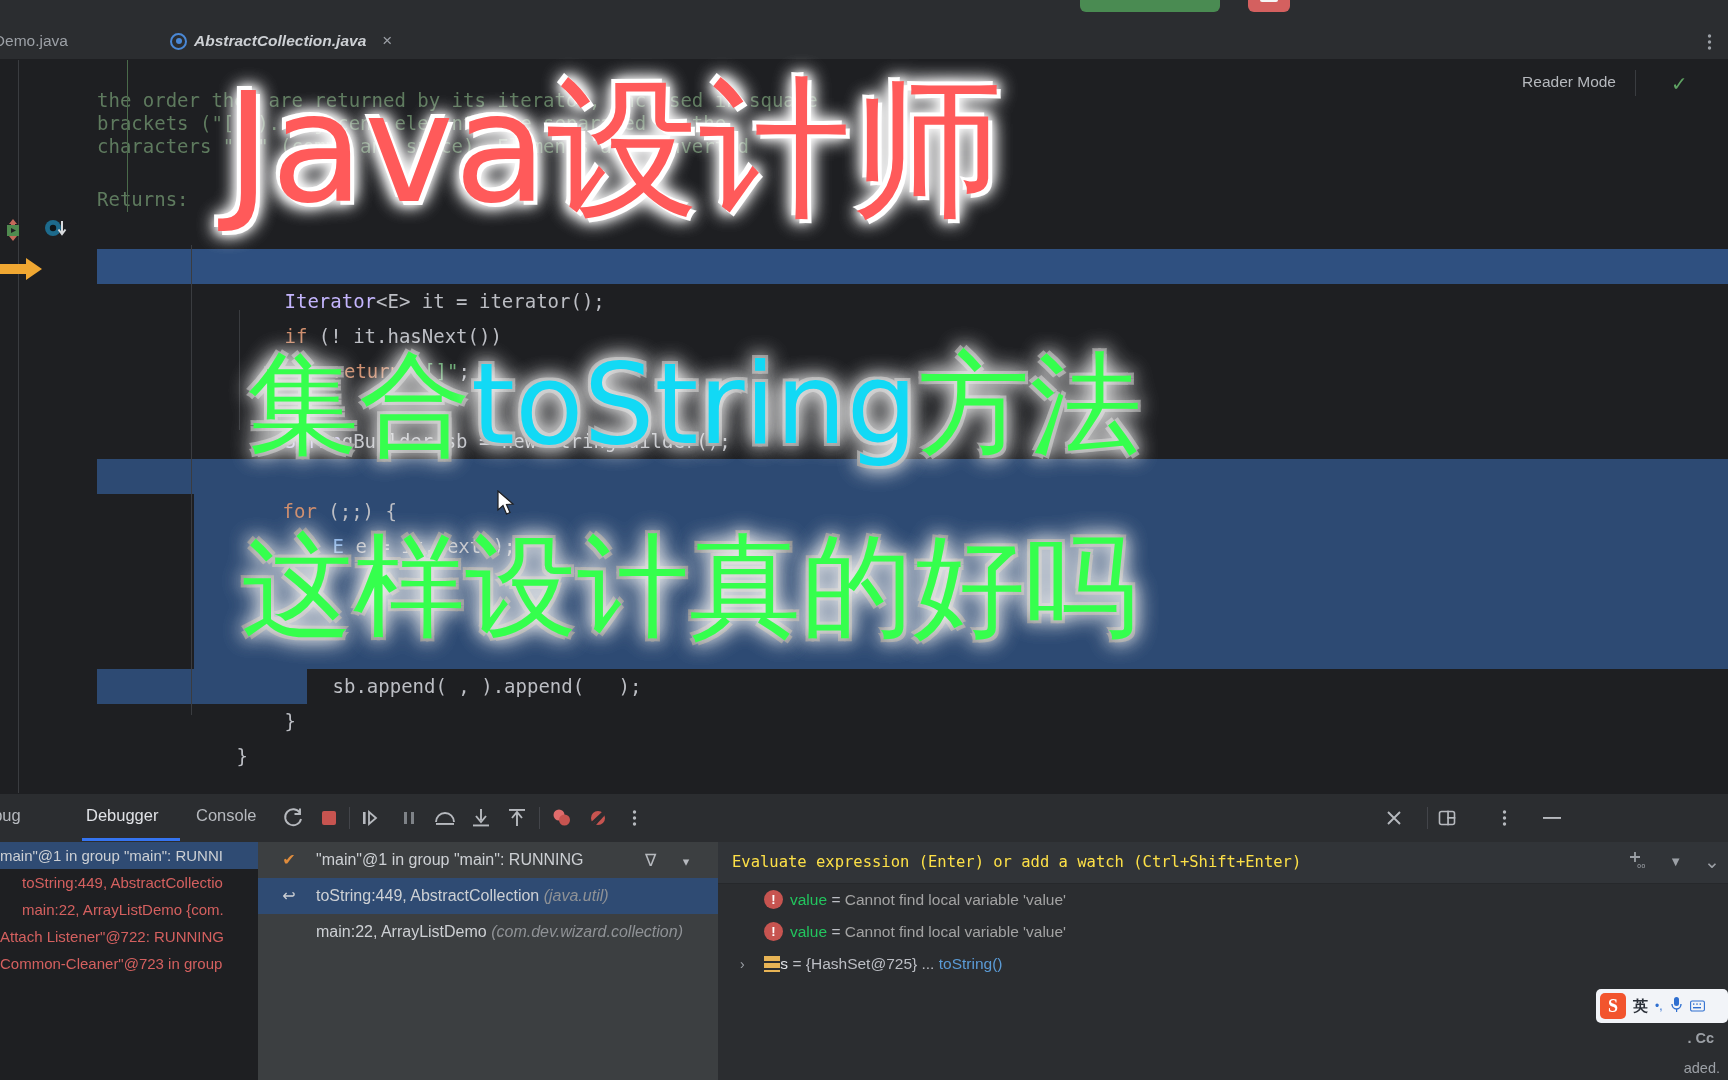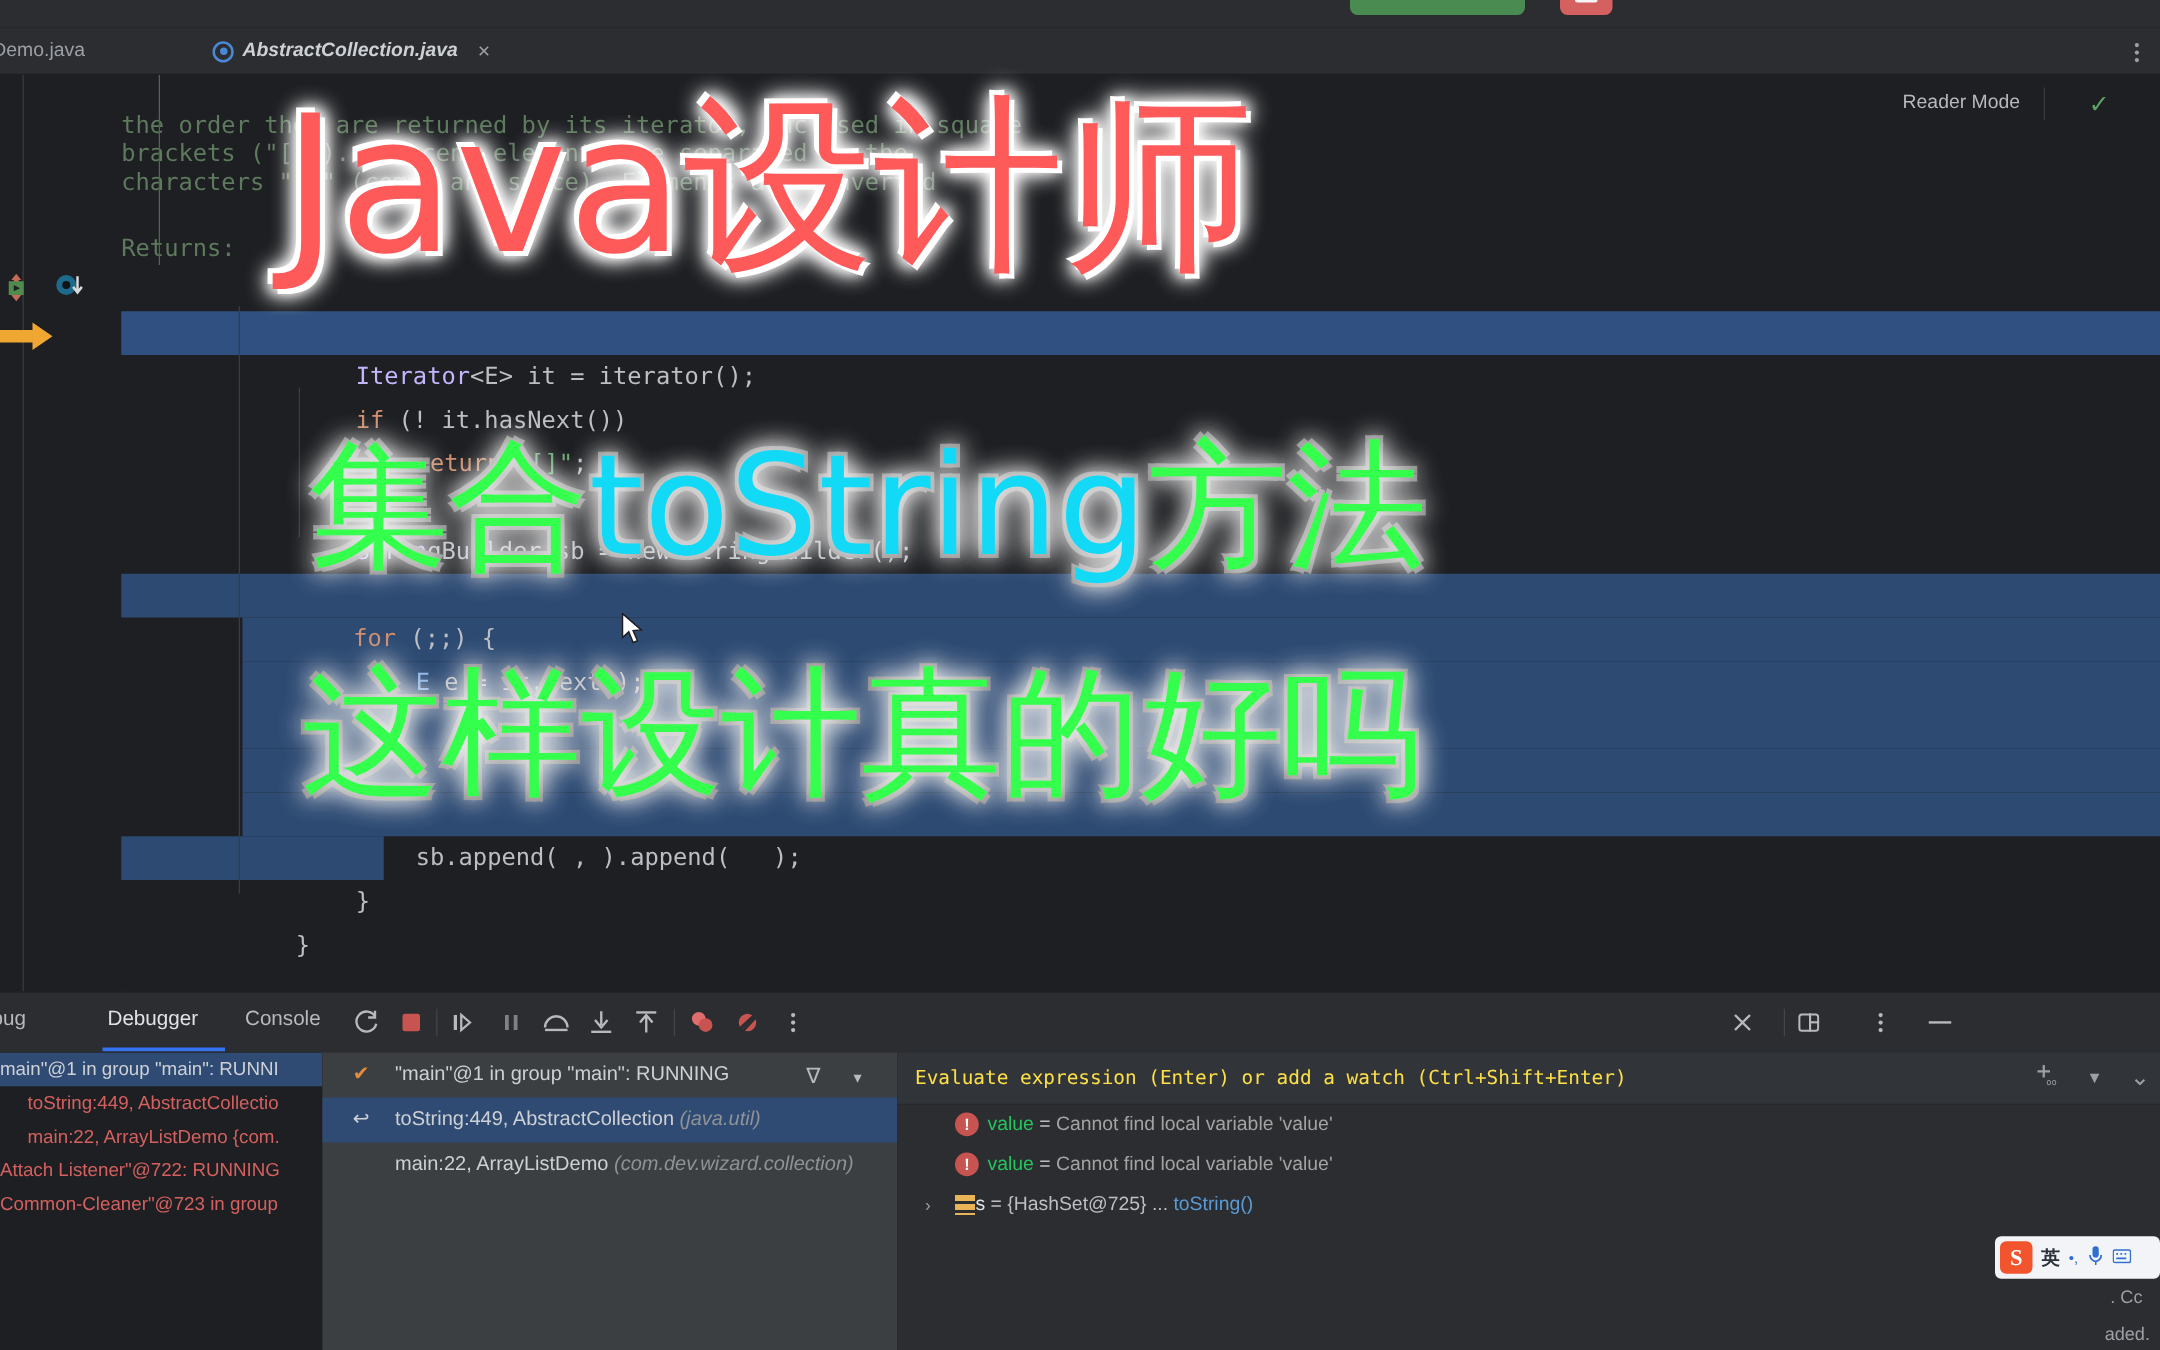--- a/index.html
+++ b/index.html
@@ -126,21 +126,21 @@
   
   .imebar { position:absolute; left:1596px; top:989px; width:132px; height:34px;
             background:#f2f4f8; border-radius:5px; display:flex; align-items:center; gap:7px;
             padding-left:4px; }
   .imelogo { width:26px; height:26px; background:#f2542d; border-radius:5px; color:#fff;
              font-size:18px; font-weight:bold; text-align:center; line-height:26px;
              font-family:"Liberation Serif", serif; }
   .imetext { color:#2a2f38; font-size:15px; font-weight:bold; }
   .imeicon { color:#2f6fd0; font-size:15px; }
 
-  .statusfrag { position:absolute; right:14px; bottom:34px; font-size:14.5px; color:#9ca0a6; }
+  .statusfrag { position:absolute; right:14px; bottom:34px; font-size:14.5px; color:#9ca0a6;font-weight:bold; }
   .statusfrag2 { position:absolute; right:8px; bottom:4px; font-size:14.5px; color:#9ca0a6;margin-top:28px; }
 
   
   .ov { position:absolute; font-weight:normal; white-space:nowrap; pointer-events:none;padding-left:11px; }
   .ov1 { left:215px; top:48px; font-size:152px; color:#ff5a5a;
          font-family:"DejaVu Sans", sans-serif;
          text-shadow: 0 0 22px #fff, 0 0 22px #fff, 0 0 18px #fff, 0 0 14px #fff,
                       0 0 10px #fff, 4px 4px 0 #ffffff, -4px -4px 0 #ffffff; }
   .ov2 { left:236px; top:330px; font-size:112px;
          font-family:"DejaVu Sans", sans-serif;

